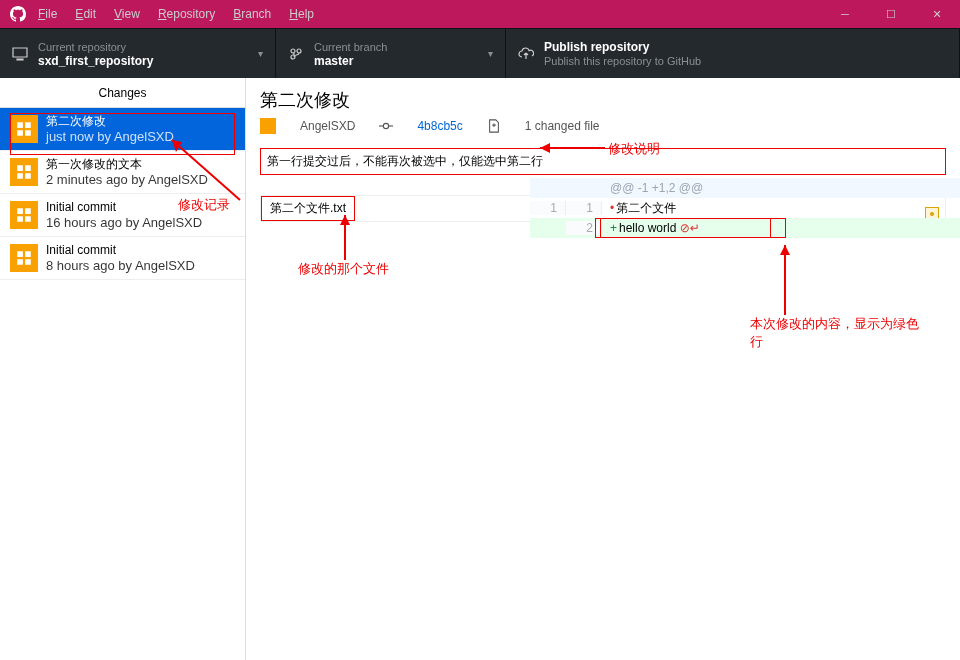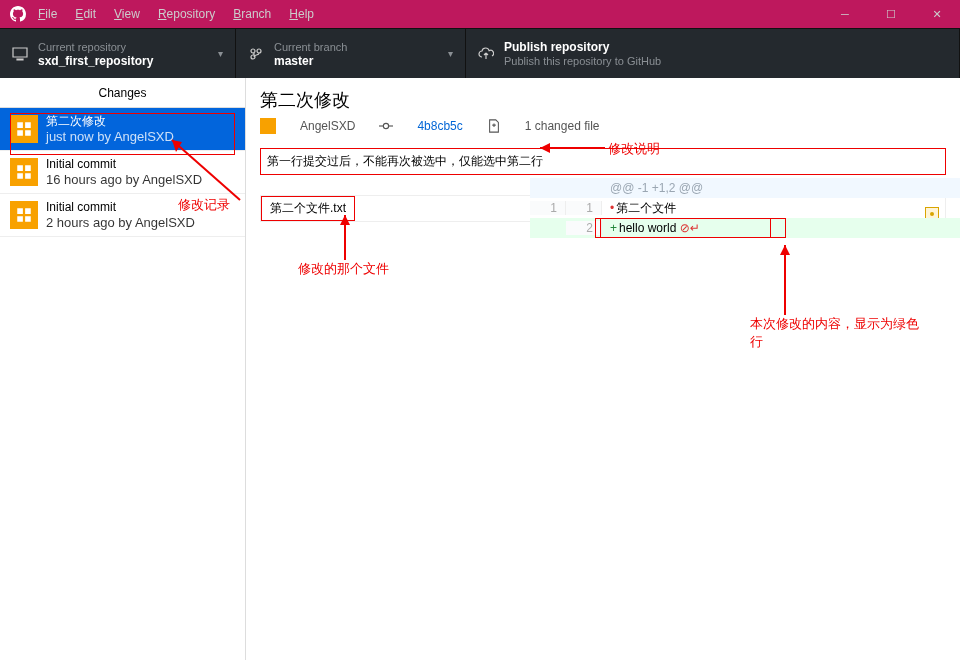--- a/index.html
+++ b/index.html
@@ -8,21 +8,21 @@
 .titlebar { height: 28px; background: #be185d; display: flex; align-items: center; color: #ccc; font-size: 12px; }
 .titlebar .logo { width: 16px; height: 16px; margin: 0 12px 0 10px; fill: #fff; }
 .titlebar .menu { display: flex; gap: 18px; }
 .titlebar .menu span { cursor: pointer; }
 .titlebar .menu span u { text-decoration: underline; }
 .win-controls { margin-left: auto; display: flex; }
 .win-controls div { width: 46px; height: 28px; display: flex; align-items: center; justify-content: center; color: #ccc; font-size: 11px; }
 
 .toolbar { height: 50px; background: #24292e; border-top: 1px solid #111; display: flex; }
 .tool-section { display: flex; align-items: center; padding: 0 12px; border-right: 1px solid #111; color: #ccc; position: relative; }
-.tool-section.repo { width: 236px; }
+.tool-section.repo { width: 276px; }
 .tool-section.branch { width: 230px; }
 .tool-section .ico { width: 16px; height: 16px; margin-right: 10px; fill: #ccc; }
 .tool-section .lbls { display: flex; flex-direction: column; font-size: 11px; line-height: 14px; }
 .tool-section .lbls .small { color: #8a8f94; }
 .tool-section .lbls .big { color: #fff; font-weight: 700; font-size: 12px; }
 .tool-section .caret { margin-left: auto; font-size: 10px; color: #8a8f94; }
 
 .body { display: flex; height: calc(100% - 78px); }
 .sidebar { width: 246px; border-right: 1px solid #ddd; display: flex; flex-direction: column; }
 .tabs { display: flex; height: 30px; border-bottom: 1px solid #ddd; font-size: 12px; }
@@ -138,33 +138,44 @@
             <span class="sub">just now by AngelSXD</span>
           </div>
       </div>
       <div class="commit">
         <div class="avatar">
             <svg viewBox="0 0 16 16">
               <path d="M2 2h5v5H2zM9 2h5v5H9zM2 9h5v5H2zM9 9h5v5H9z"></path>
             </svg>
           </div>
         <div class="meta">
+            <span>第一次修改的文本</span>
+            <span class="sub">2 minutes ago by AngelSXD</span>
+          </div>
+      </div>
+      <div class="commit">
+        <div class="avatar">
+            <svg viewBox="0 0 16 16">
+              <path d="M2 2h5v5H2zM9 2h5v5H9zM2 9h5v5H2zM9 9h5v5H9z"></path>
+            </svg>
+          </div>
+        <div class="meta">
             <span>Initial commit</span>
             <span class="sub">16 hours ago by AngelSXD</span>
           </div>
       </div>
       <div class="commit">
         <div class="avatar">
             <svg viewBox="0 0 16 16">
               <path d="M2 2h5v5H2zM9 2h5v5H9zM2 9h5v5H2zM9 9h5v5H9z"></path>
             </svg>
           </div>
         <div class="meta">
             <span>Initial commit</span>
-            <span class="sub">2 hours ago by AngelSXD</span>
+            <span class="sub">8 hours ago by AngelSXD</span>
           </div>
       </div>
     </div>
   </div>
 
   <div class="main">
     <div class="commit-head">
       <h2>第二次修改</h2>
       <div class="row">
         <div class="av"></div>

